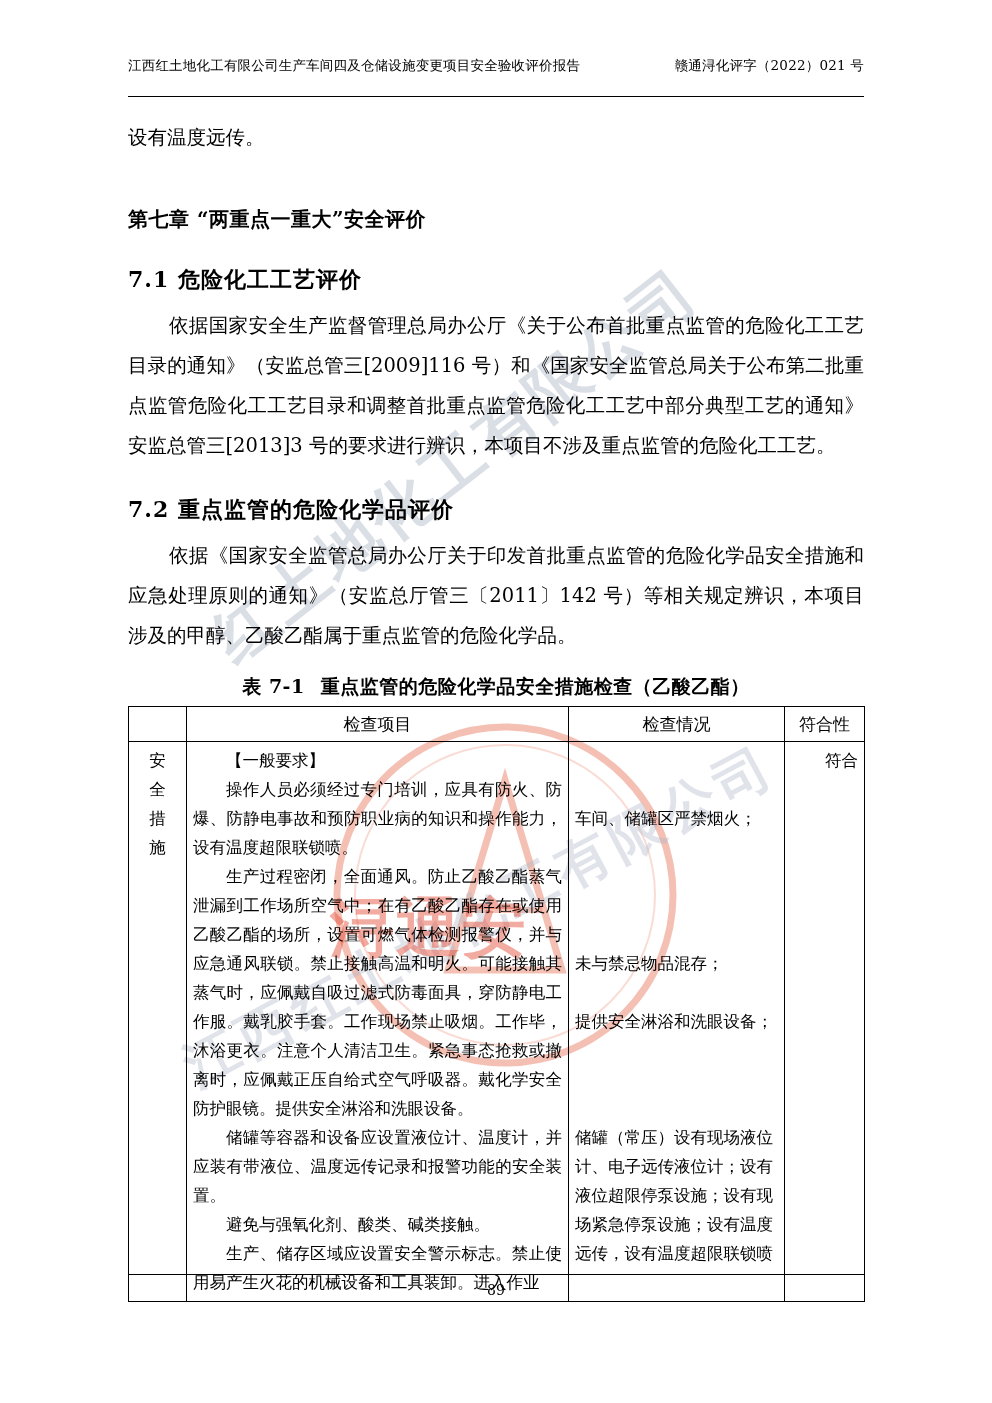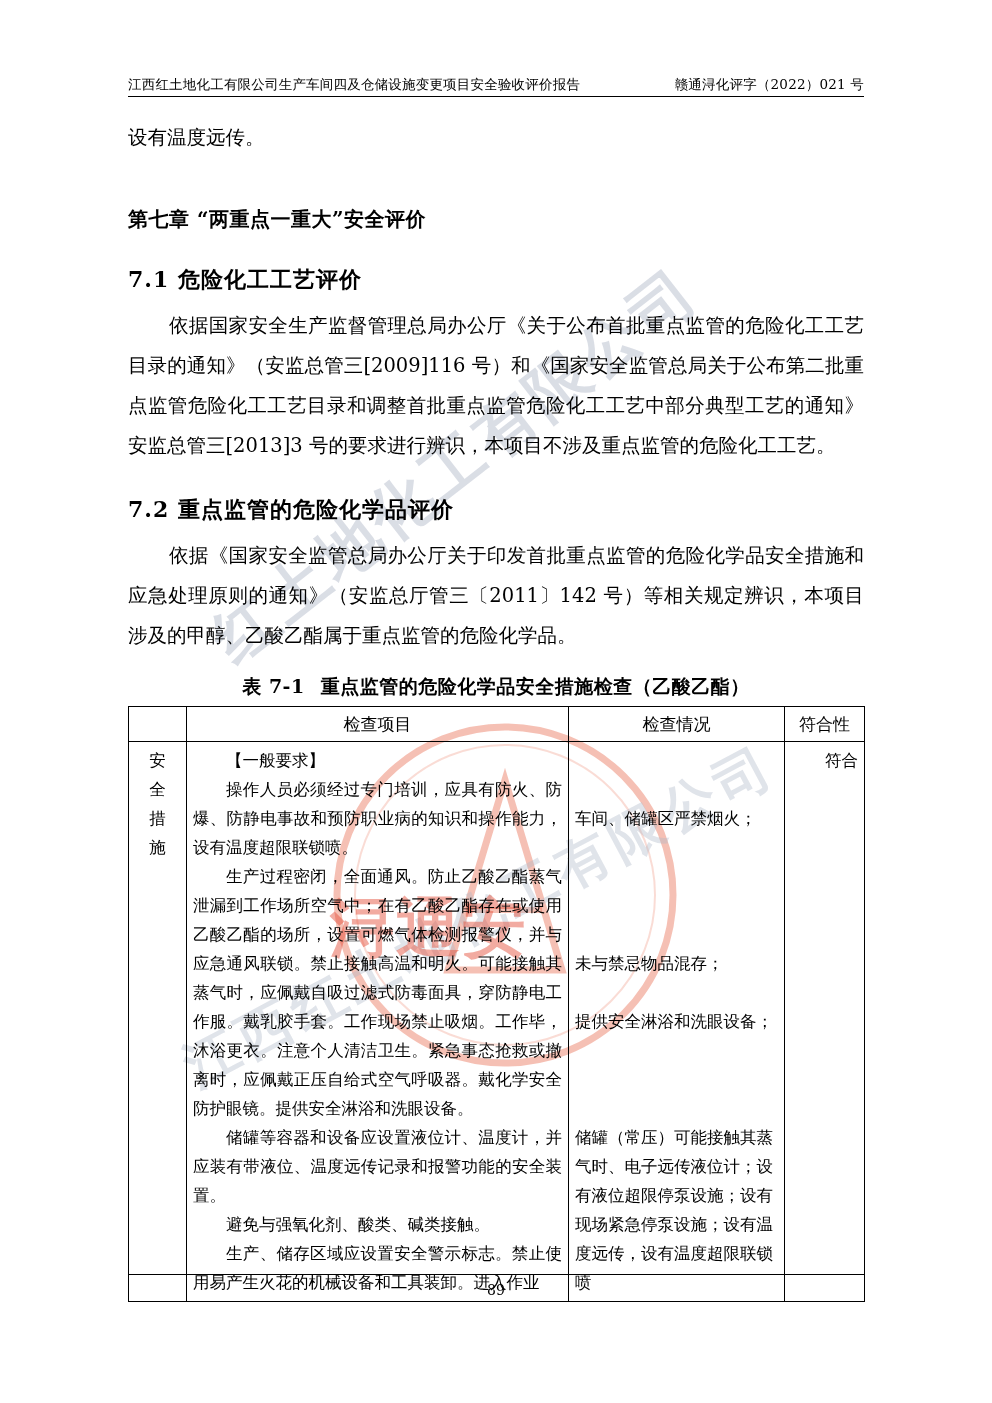--- a/index.html
+++ b/index.html
@@ -16,21 +16,21 @@
     position: absolute;
     left: 0; top: 0;
     width: 992px;
     height: 1403px;
   }
 
   
   .header {
     position: absolute;
     left: 128px;
-    top: 76px;
+    top: 57px;
     width: 736px;
     display: flex;
     justify-content: space-between;
     align-items: flex-start;
     font-size: 13.5px;
     letter-spacing: 0.2px;
   }
   .header-rule {
     position: absolute;
     left: 128px;
@@ -294,21 +294,21 @@
             <div class="sp"></div>
             <div class="sp"></div>
             <div class="sp"></div>
             <div class="sp"></div>
             <p>未与禁忌物品混存；</p>
             <div class="sp"></div>
             <p>提供安全淋浴和洗眼设备；</p>
             <div class="sp"></div>
             <div class="sp"></div>
             <div class="sp"></div>
-            <p>储罐（常压）可能接触其蒸气时、电子远传液位计；设有液位超限停泵设施；设有现场紧急停泵设施；设有温度远传，设有温度超限联锁喷</p>
+            <p>储罐（常压）设有现场液位计、电子远传液位计；设有液位超限停泵设施；设有现场紧急停泵设施；设有温度远传，设有温度超限联锁喷</p>
           </td>
           <td class="okcell">符合</td>
         </tr>
       </tbody>
     </table>
 
   </div>
 
   <div class="footer-rule"></div>
   <div class="footer-num">89</div>

